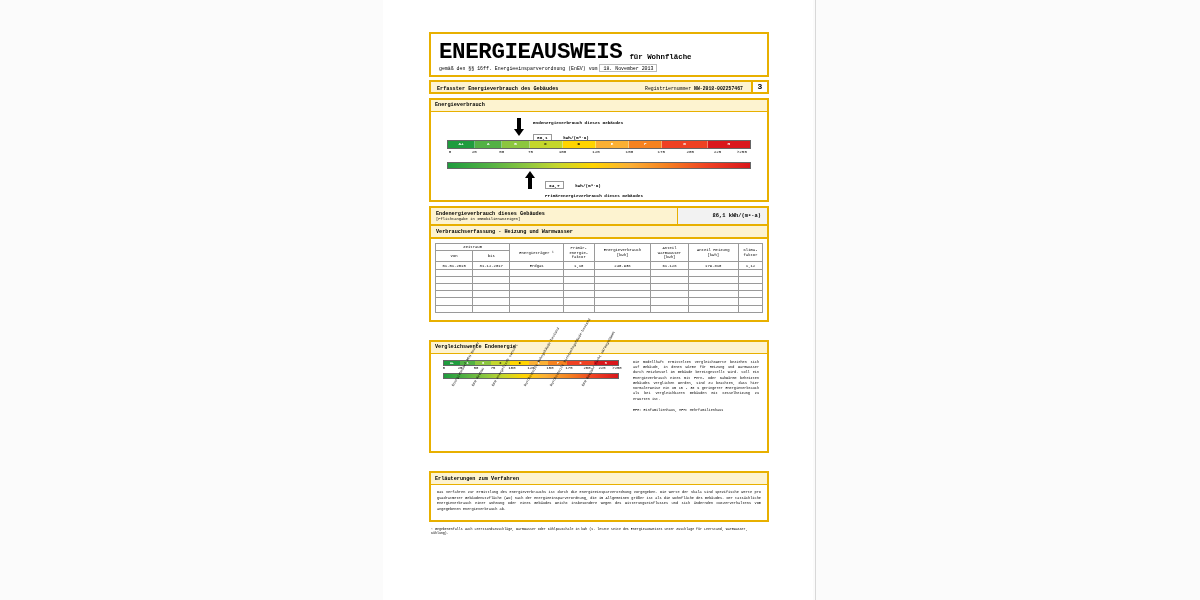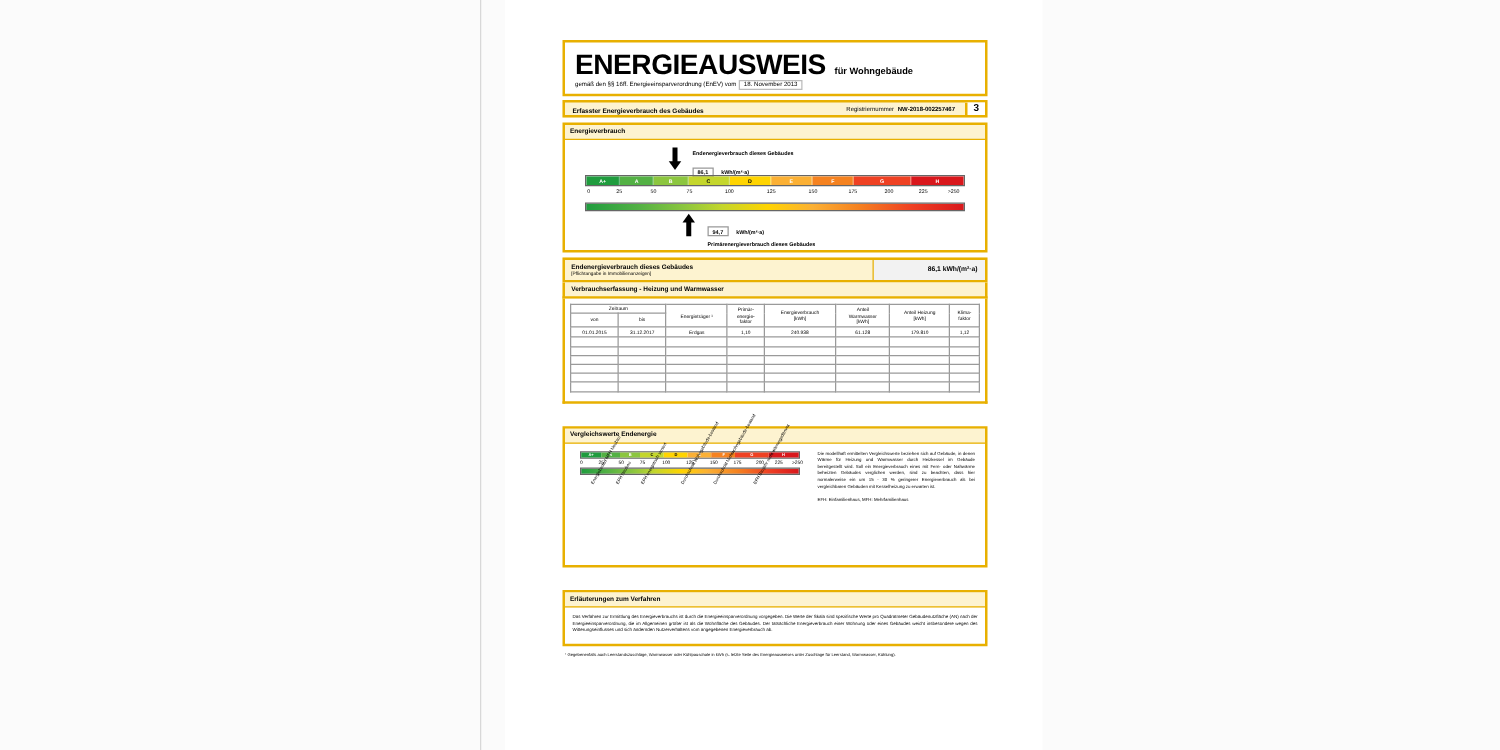--- a/index.html
+++ b/index.html
@@ -18,22 +18,23 @@
   .page-shadow-left {
     position: absolute; left: 384px; top: 0; width: 1px; height: 600px;
     background: #d8d8d8;
   }
   .page-shadow-right {
     position: absolute; left: 815px; top: 0; width: 1px; height: 600px;
     background: #d8d8d8;
   }
   .page {
     position: absolute;
-    left: 404px; top: 0; width: 430px; height: 600px;
+    left: 383px; top: 0; width: 430px; height: 600px;
     background: #ffffff;
+    font-family: Liberation Mono, monospace;
   }
   .doc {
     position: absolute;
     left: 46px; top: 32px;
     width: 340px;
   }
 
   
   .box {
     border: 2px solid #e8b000;
@@ -289,21 +290,21 @@
 <div class="viewer">
   <div class="page-shadow-left"></div>
   <div class="page-shadow-right"></div>
 
   <div class="page">
     <div class="doc">
 
       <div class="hdr">
         <div class="hdr-top">
           <div class="hdr-title">ENERGIEAUSWEIS</div>
-          <div class="hdr-sub">für Wohngebäude</div>
+          <div class="hdr-sub">für Wohnfläche</div>
         </div>
         <div class="hdr-law">
           <span>gemäß den §§ 16ff. Energieeinsparverordnung (EnEV) vom</span><span class="date">18. November 2013</span>
         </div>
       </div>
 
       <div class="hdr-band">
         <div class="b-left">Erfasster Energieverbrauch des Gebäudes</div>
         <div class="b-mid">
           <span>Registriernummer</span><span class="regnr">NW-2018-002257467</span>

